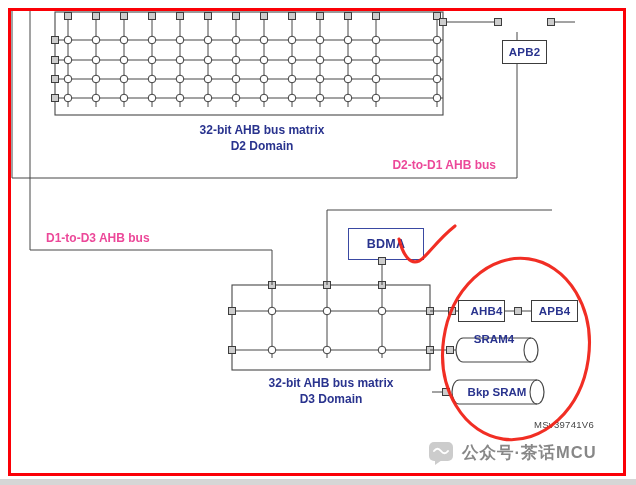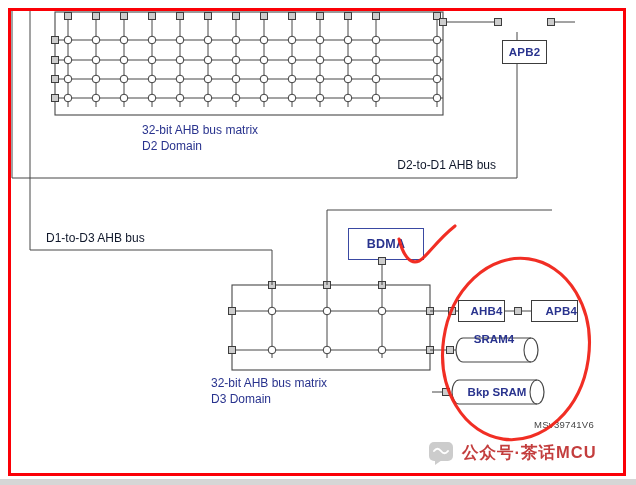--- a/index.html
+++ b/index.html
@@ -15,27 +15,27 @@
   .nd{fill:#ffffff;stroke:#3d3d3d;stroke-width:1;}
   .cyl{fill:#ffffff;stroke:var(--line-gray,#474747);stroke-width:1.2;}
   .rim{fill:none;stroke:var(--line-gray,#474747);stroke-width:1.1;}
   .red{stroke:var(--red,#f02318);fill:none;stroke-width:3.1;stroke-linecap:round;stroke-linejoin:round;opacity:.95;}
   .box{position:absolute;box-sizing:border-box;background:#fff;border:1.3px solid #3c3c3c;
        display:flex;align-items:center;justify-content:center;
        color:var(--blue,#29338e);font-weight:bold;font-size:11.5px;letter-spacing:.2px;}
   .box.bdma{border:1.6px solid #3a49a2;font-size:12.5px;}
   .cyl-label{position:absolute;display:flex;align-items:center;justify-content:center;
        color:var(--blue,#29338e);font-weight:bold;font-size:11.5px;}
-  .mxlabel{position:absolute;text-align:left;color:var(--blue,#29338e);
-       font-weight:normal;font-size:12px;line-height:14px;}
-  .buslabel{position:absolute;color:#0f172a;font-weight:normal;font-size:12px;}
+  .mxlabel{position:absolute;text-align:center;color:var(--blue,#29338e);
+       font-weight:bold;font-size:12px;line-height:14px;}
+  .buslabel{position:absolute;color:#ec4899;font-weight:bold;font-size:12px;}
   .right{text-align:right;}
   .figcode{position:absolute;left:534px;top:419px;font-size:9.5px;color:#454545;letter-spacing:.3px;}
   .watermark{position:absolute;left:426px;top:439px;display:flex;align-items:center;gap:6px;opacity:.85;}
-  .watermark .wm-text{font-size:16.5px;font-weight:600;color:#b91c1c;letter-spacing:1px;text-align:center;}
+  .watermark .wm-text{font-size:16.5px;font-weight:600;color:#737373;letter-spacing:1px;text-align:center;}
 </style>
 </head>
 <body>
 
 <div class="stage">
 
   <svg class="layer" width="636" height="485" viewBox="0 0 636 485">
     <rect x="55" y="12" width="388" height="103" class="outline"></rect>
     <rect x="232" y="285" width="198" height="85" class="outline"></rect>
 
@@ -173,21 +173,21 @@
 
   <div class="box" style="left:502px;top:12px;width:45px;height:24px;margin-top:28px;">
     <span>APB2</span>
   </div>
   <div class="box bdma" style="left:348px;top:228px;width:76px;height:32px;">
     <span>BDMA</span>
   </div>
   <div class="box" style="left:458px;top:300px;width:47px;height:22px;padding-left:10px;">
     <span>AHB4</span>
   </div>
-  <div class="box" style="left:531px;top:300px;width:47px;height:22px;justify-content:flex-end;">
+  <div class="box" style="left:531px;top:300px;width:47px;height:22px;">
     <span>APB4</span>
   </div>
   <div class="cyl-label" style="left:459px;top:319px;width:70px;height:40px;">SRAM4</div>
   <div class="cyl-label" style="left:457px;top:381px;width:80px;height:21px;">Bkp SRAM</div>
 
   <div class="mxlabel" style="left:142px;top:123px;width:240px;">32-bit AHB bus matrix</div>
   <div class="mxlabel" style="left:142px;top:139px;width:240px;">D2 Domain</div>
   <div class="mxlabel" style="left:211px;top:376px;width:240px;">32-bit AHB bus matrix</div>
   <div class="mxlabel" style="left:211px;top:392px;width:240px;">D3 Domain</div>
 

